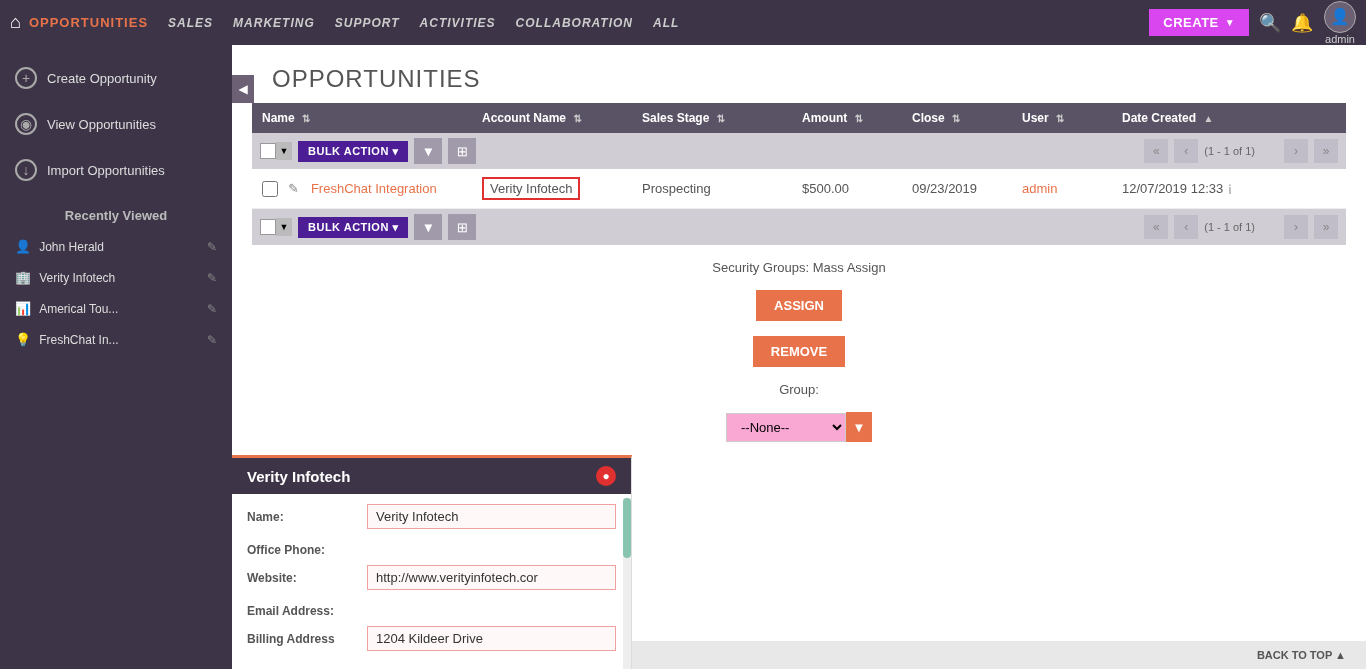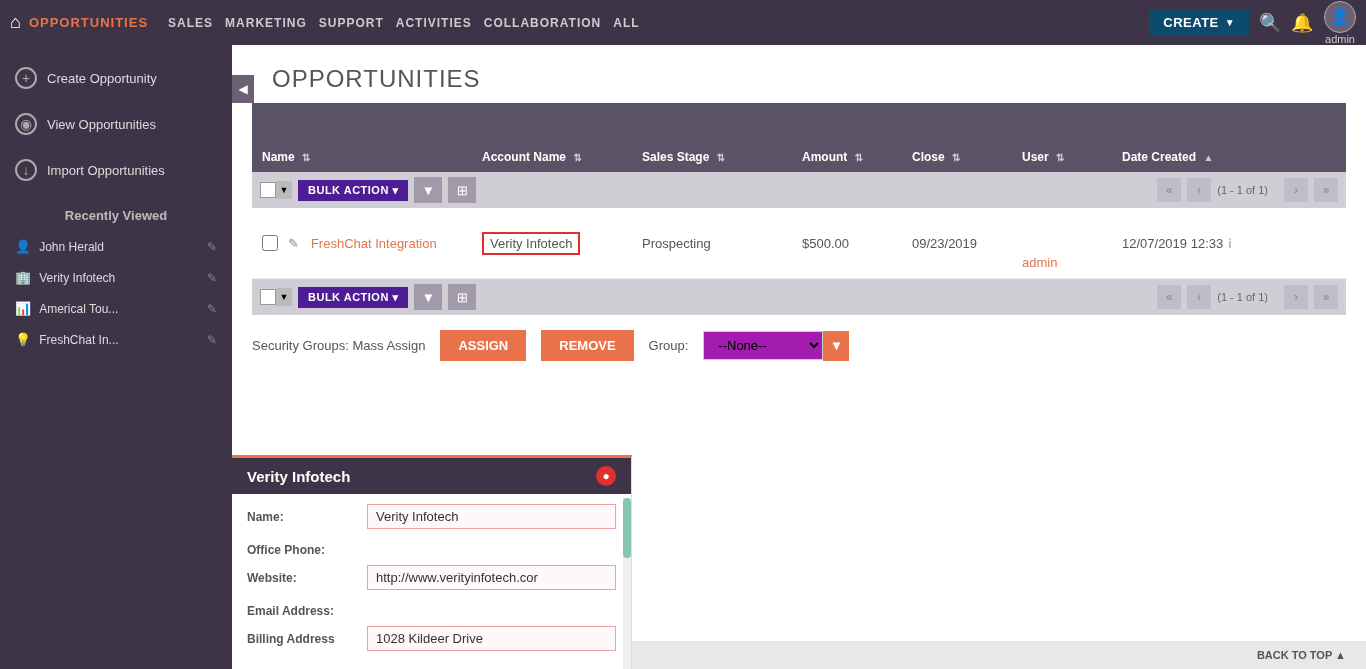--- a/index.html
+++ b/index.html
@@ -22,37 +22,38 @@
     }
     .top-nav .nav-brand {
       color: #e8734a;
       font-weight: bold;
       font-size: 13px;
       letter-spacing: 1px;
       margin-right: 20px;
     }
     .top-nav .nav-items {
       display: flex;
-      gap: 12px;
+      gap: 20px;
       flex: 1;
+      font-style: italic;
     }
     .top-nav .nav-item {
       color: #ccc;
       font-size: 12px;
       letter-spacing: 1px;
       cursor: pointer;
       font-weight: bold;
     }
     .top-nav .nav-right {
       display: flex;
       align-items: center;
       gap: 10px;
     }
     .create-btn {
-      background: #0c4a6e;
+      background: #d946ef;
       color: #fff;
       border: none;
       padding: 6px 14px;
       font-size: 13px;
       font-weight: bold;
       cursor: pointer;
       display: flex;
       align-items: center;
       gap: 6px;
       letter-spacing: 0.5px;
@@ -165,21 +166,21 @@
       padding: 8px 10px;
       color: #fff;
       font-size: 12px;
       font-weight: bold;
     }
     .col-name { width: 220px; }
     .col-account { width: 160px; }
     .col-stage { width: 160px; }
     .col-amount { width: 110px; }
     .col-close { width: 110px; }
-    .col-user { width: 100px; margin-top: 39px; }
+    .col-user { width: 100px; }
     .col-datecreated { flex: 1; }
 
     .col-sort { color: #ccc; margin-left: 4px; font-size: 10px; }
 
     .toolbar-row {
       background: #d0cdd5;
       display: flex;
       align-items: center;
       padding: 5px 8px;
       gap: 6px;
@@ -219,21 +220,21 @@
     }
     .columns-btn {
       background: #a09aaa;
       border: none;
       color: #fff;
       width: 28px; height: 26px;
       cursor: pointer;
       display: flex; align-items: center; justify-content: center;
     }
     .toolbar-spacer { flex: 1; }
-    .pagination-info { font-size: 11px; color: #666; margin-right: 10px; }
+    .pagination-info { font-size: 11px; color: #666; margin-right: 23px; }
     .page-nav-btn {
       background: #c0bcc8;
       border: none;
       width: 24px; height: 24px;
       cursor: pointer;
       font-size: 12px;
       color: #888;
       display: flex; align-items: center; justify-content: center;
     }
 
@@ -261,20 +262,21 @@
     .user-link { color: #e8734a; text-decoration: none; cursor: pointer; }
     .info-icon { color: #999; font-size: 13px; margin-left: 5px; }
 
     
     .security-section {
       display: flex;
       align-items: center;
       padding: 15px 20px;
       gap: 15px;
       flex-wrap: wrap;
+      flex-direction: column;
     }
     .security-label { color: #555; font-size: 13px; }
     .assign-btn {
       background: #e8734a;
       color: #fff;
       border: none;
       padding: 8px 18px;
       font-size: 13px;
       cursor: pointer;
       font-weight: bold;
@@ -289,21 +291,21 @@
       font-weight: bold;
     }
     .group-label { color: #555; font-size: 13px; }
     .group-select-wrapper {
       display: flex; align-items: center;
     }
     .group-select {
       border: 1px solid #ccc;
       padding: 5px 10px;
       font-size: 13px;
-      background: #a21caf;
+      background: #f9a8d4;
       min-width: 120px;
       cursor: pointer;
     }
     .group-select-arrow {
       background: #e8734a;
       color: #fff;
       width: 26px; height: 30px;
       display: flex; align-items: center; justify-content: center;
       cursor: pointer; font-size: 13px;
     }
@@ -580,21 +582,21 @@
         </div>
         <div class="panel-field">
           <span class="field-label">Website:</span>
           <div class="field-value">http://www.verityinfotech.cor</div>
         </div>
         <div class="panel-field">
           <span class="field-label">Email Address:</span>
         </div>
         <div class="panel-field">
           <span class="field-label">Billing Address</span>
-          <div class="field-value">1028 Kildeer Drive</div>
+          <div class="field-value">1204 Kildeer Drive</div>
         </div>
       </div>
       <div class="panel-scrollbar">
         <div class="panel-scrollbar-thumb"></div>
       </div>
     </div>
 
     <div class="footer-bar">
       <span>© Powered By SugarCRM</span>
       <span class="back-to-top">BACK TO TOP ▲</span>

